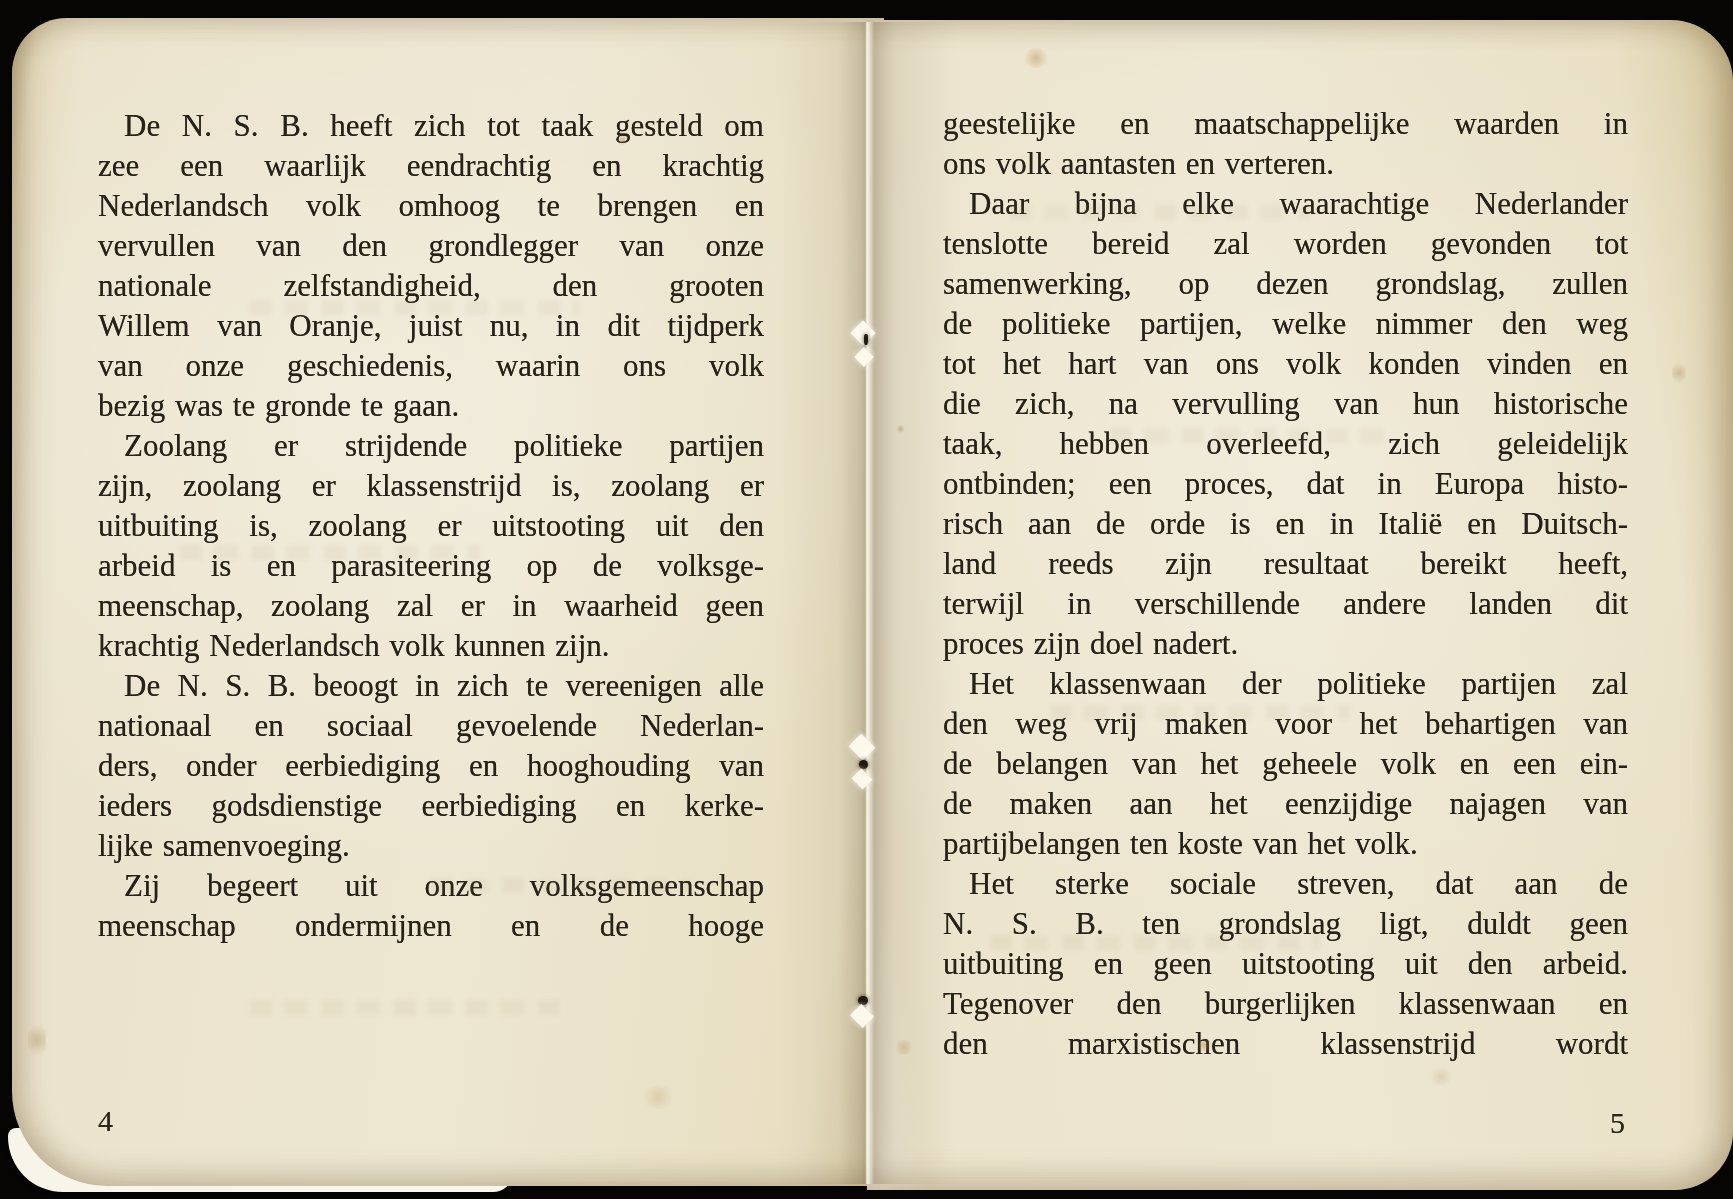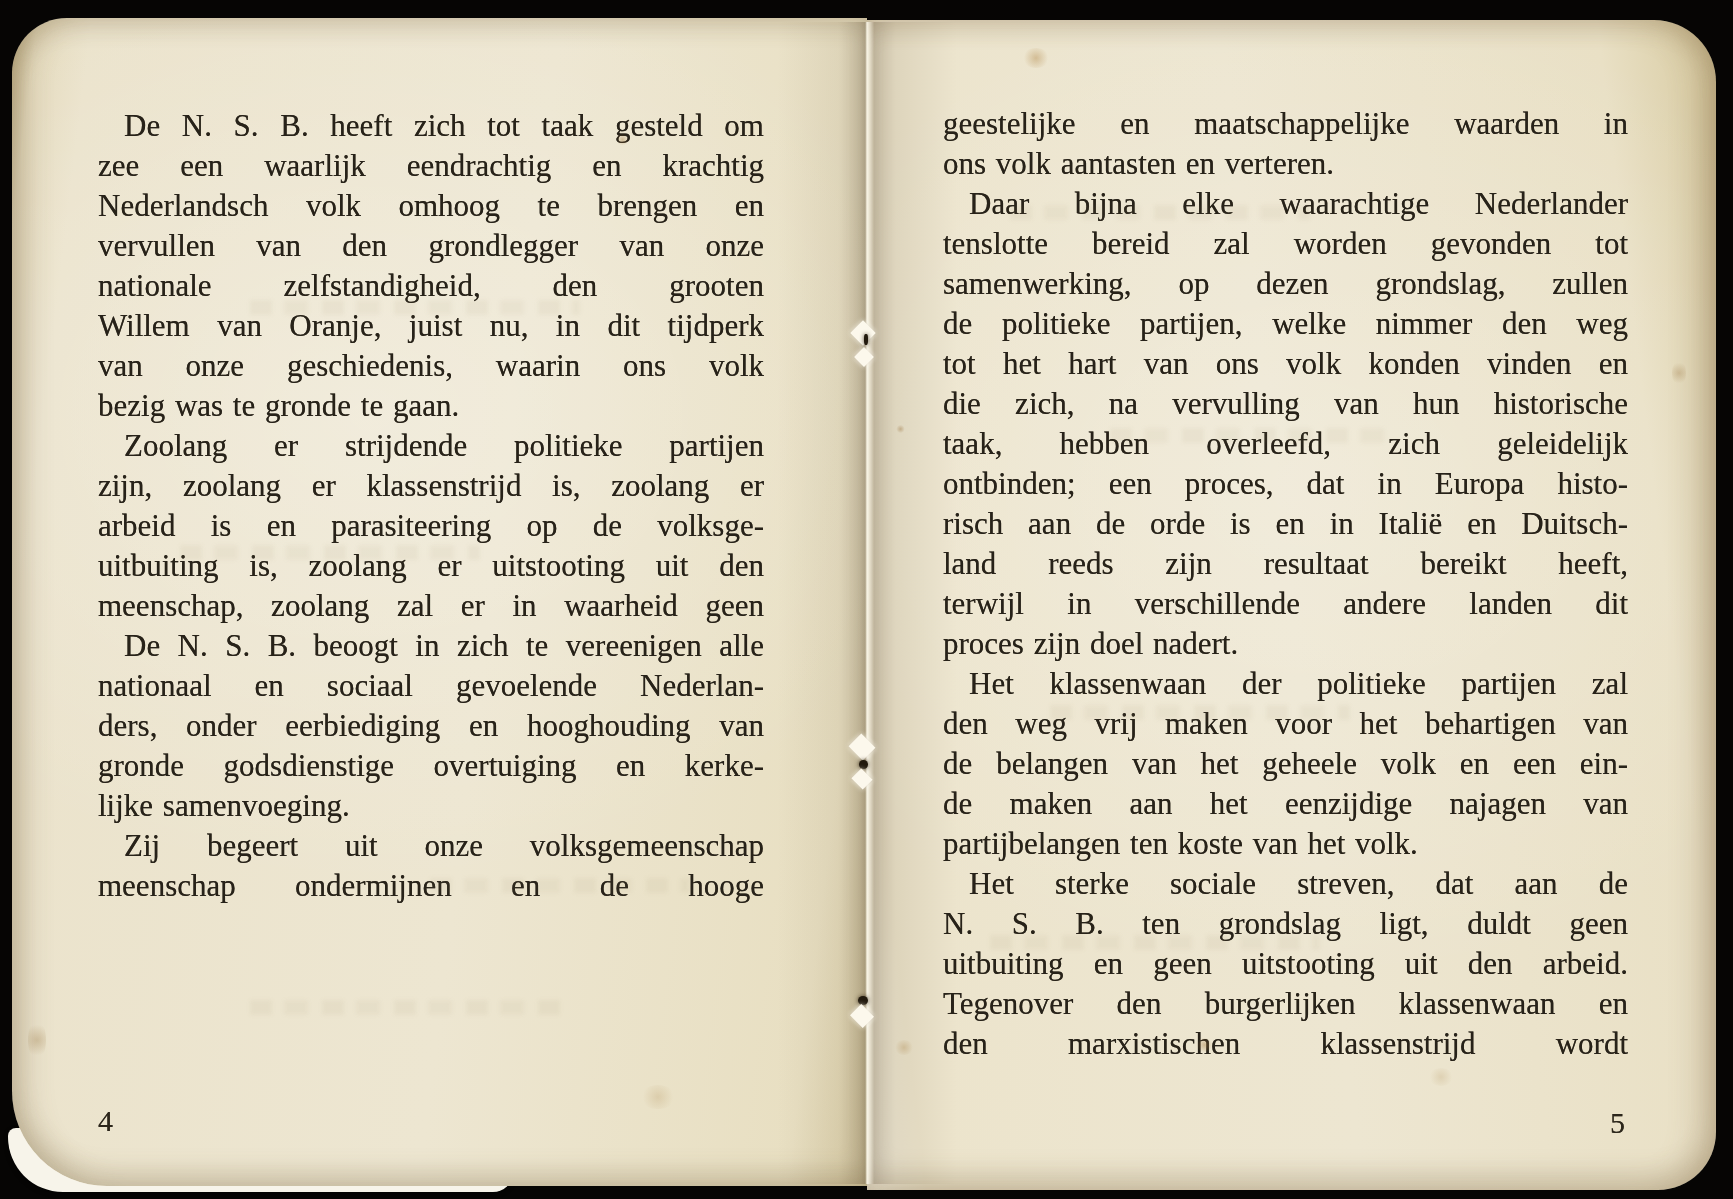--- a/index.html
+++ b/index.html
@@ -2,21 +2,21 @@
 <html><head>
 <meta charset="utf-8">
 <style>
   html,body{margin:0;padding:0;background:#050504;}
   .stage{
     position:relative;width:1733px;height:1199px;overflow:hidden;
     background:#060504;
     font-family:"Liberation Serif","DejaVu Serif",serif;
   }
   
-  .page{position:absolute;z-index:2;}
+  .page{position:absolute;z-index:2;padding-left:17px;}
   .page-left{
     left:12px;top:18px;width:855px;height:1168px;
     border-radius:55px 0 0 95px;
     background:
       radial-gradient(ellipse 860px 680px at 42% 34%, rgba(255,255,255,0.26), rgba(255,255,255,0) 70%),
       linear-gradient(97deg,#c7b992 0%,#e4dabd 2.6%,#ebe3cc 8%,#ede6d1 55%,#e8dfc2 92%,#ddd1ab 100%);
     box-shadow:
       inset 0 12px 20px rgba(120,100,60,.14),
       inset 0 -14px 24px rgba(110,90,50,.20),
       inset 18px 0 26px rgba(110,90,50,.16);
@@ -96,27 +96,28 @@
         <div class="line indent">De N. S. B. heeft zich tot taak gesteld om</div>
         <div class="line">zee een waarlijk eendrachtig en krachtig</div>
         <div class="line">Nederlandsch volk omhoog te brengen en</div>
         <div class="line">vervullen van den grondlegger van onze</div>
         <div class="line">nationale zelfstandigheid, den grooten</div>
         <div class="line">Willem van Oranje, juist nu, in dit tijdperk</div>
         <div class="line">van onze geschiedenis, waarin ons volk</div>
         <div class="line end">bezig was te gronde te gaan.</div>
         <div class="line indent">Zoolang er strijdende politieke partijen</div>
         <div class="line">zijn, zoolang er klassenstrijd is, zoolang er</div>
+        <div class="line">uitbuiting is, zoolang er uitstooting uit den</div>
         <div class="line">arbeid is en parasiteering op de volksge-</div>
-        <div class="line">uitbuiting is, zoolang er uitstooting uit den</div>
         <div class="line">meenschap, zoolang zal er in waarheid geen</div>
+        <div class="line end">krachtig Nederlandsch volk kunnen zijn.</div>
         <div class="line indent">De N. S. B. beoogt in zich te vereenigen alle</div>
         <div class="line">nationaal en sociaal gevoelende Nederlan-</div>
         <div class="line">ders, onder eerbiediging en hooghouding van</div>
-        <div class="line">gronde godsdienstige overtuiging en kerke-</div>
+        <div class="line">ieders godsdienstige eerbiediging en kerke-</div>
         <div class="line end">lijke samenvoeging.</div>
         <div class="line indent">Zij begeert uit onze volksgemeenschap</div>
         <div class="line">meenschap ondermijnen en de hooge</div>
       </div>
     <div class="page-number pn-left">4</div>
   </div>
 
   <div class="page page-right">
     <div class="text-block tb-right" id="right-lines">
         <div class="line">geestelijke en maatschappelijke waarden in</div>

